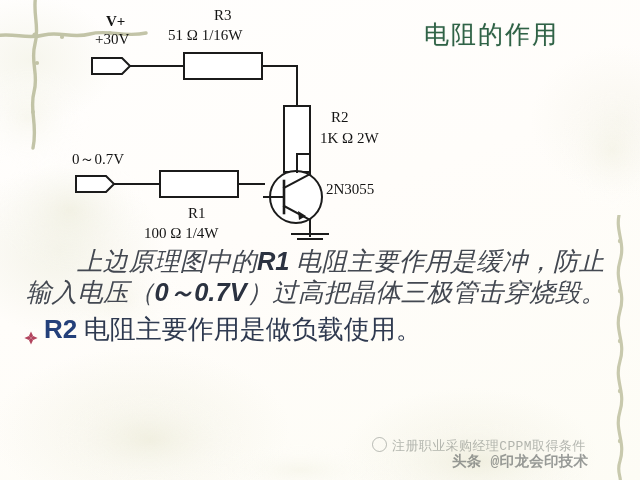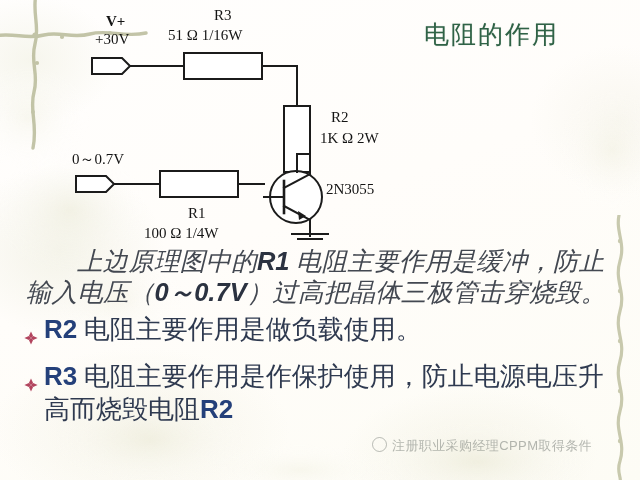--- a/index.html
+++ b/index.html
@@ -97,21 +97,21 @@
     font-size: 26px;
     color: #24407a;
   }
   .bullet-body .cn { color: #2f3a50; }
 
   
   .wm {
     position: absolute;
     white-space: nowrap;
     pointer-events: none;
-    font-family: Liberation Sans, sans-serif;
+    font-family: Liberation Mono, monospace;
   }
   #wm-1 {
     left: 372px; top: 437px;
     font-size: 13px;
     color: rgba(120,125,120,0.55);
     letter-spacing: 0.4px;
   }
   #wm-1 .wm-circle {
     display: inline-block;
     width: 13px; height: 13px;
@@ -249,32 +249,20 @@
             <path d="M9 2.4 L11.1 6.9 L9 9 L6.9 6.9 Z"></path>
             <path d="M15.6 9 L11.1 11.1 L9 9 L11.1 6.9 Z"></path>
             <path d="M9 15.6 L6.9 11.1 L9 9 L11.1 11.1 Z"></path>
             <path d="M2.4 9 L6.9 6.9 L9 9 L6.9 11.1 Z"></path>
           </g>
         </svg>
       </span>
       <span class="bullet-body"><span class="rlabel">R2</span><span class="cn"> 电阻主要作用是做负载使用。</span></span>
     </div>
 
-    <div class="bullet-line">
-      <span class="bullet-mark">
-        <svg width="18" height="18" viewBox="0 0 18 18">
-          <g fill="#b2445e">
-            <path d="M9 2.4 L11.1 6.9 L9 9 L6.9 6.9 Z"></path>
-            <path d="M15.6 9 L11.1 11.1 L9 9 L11.1 6.9 Z"></path>
-            <path d="M9 15.6 L6.9 11.1 L9 9 L11.1 11.1 Z"></path>
-            <path d="M2.4 9 L6.9 6.9 L9 9 L6.9 11.1 Z"></path>
-          </g>
-        </svg>
-      </span>
-      <span class="bullet-body"><span class="rlabel">R3</span><span class="cn"> 电阻主要作用是作保护使用，防止电源电压升高而烧毁电阻</span><span class="rlabel">R2</span></span>
-    </div>
 
   </div>
 
   <div id="wm-1" class="wm"><span class="wm-circle"></span><span>注册职业采购经理CPPM取得条件</span></div>
 
+  <div id="wm-2" class="wm">头条 @印龙会印技术</div>
 
 </div>
 
 </body></html>

